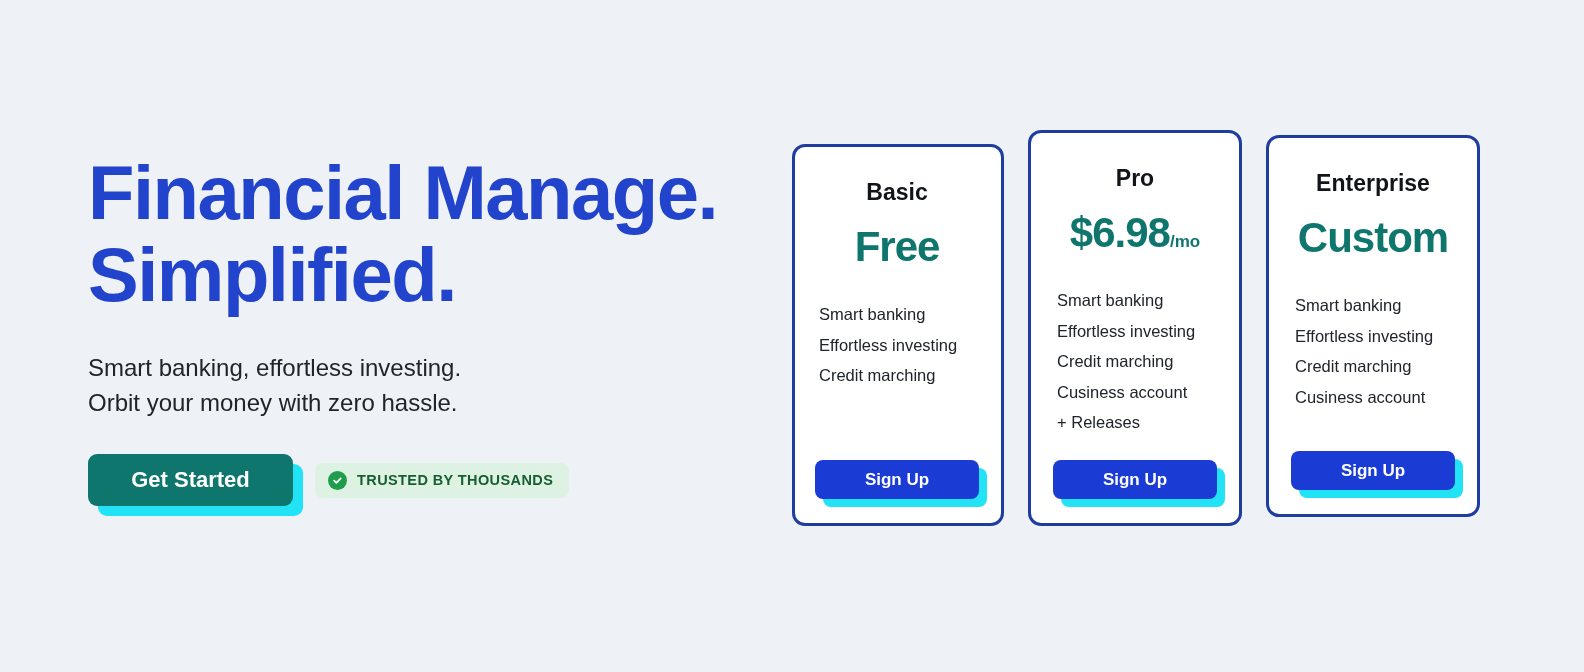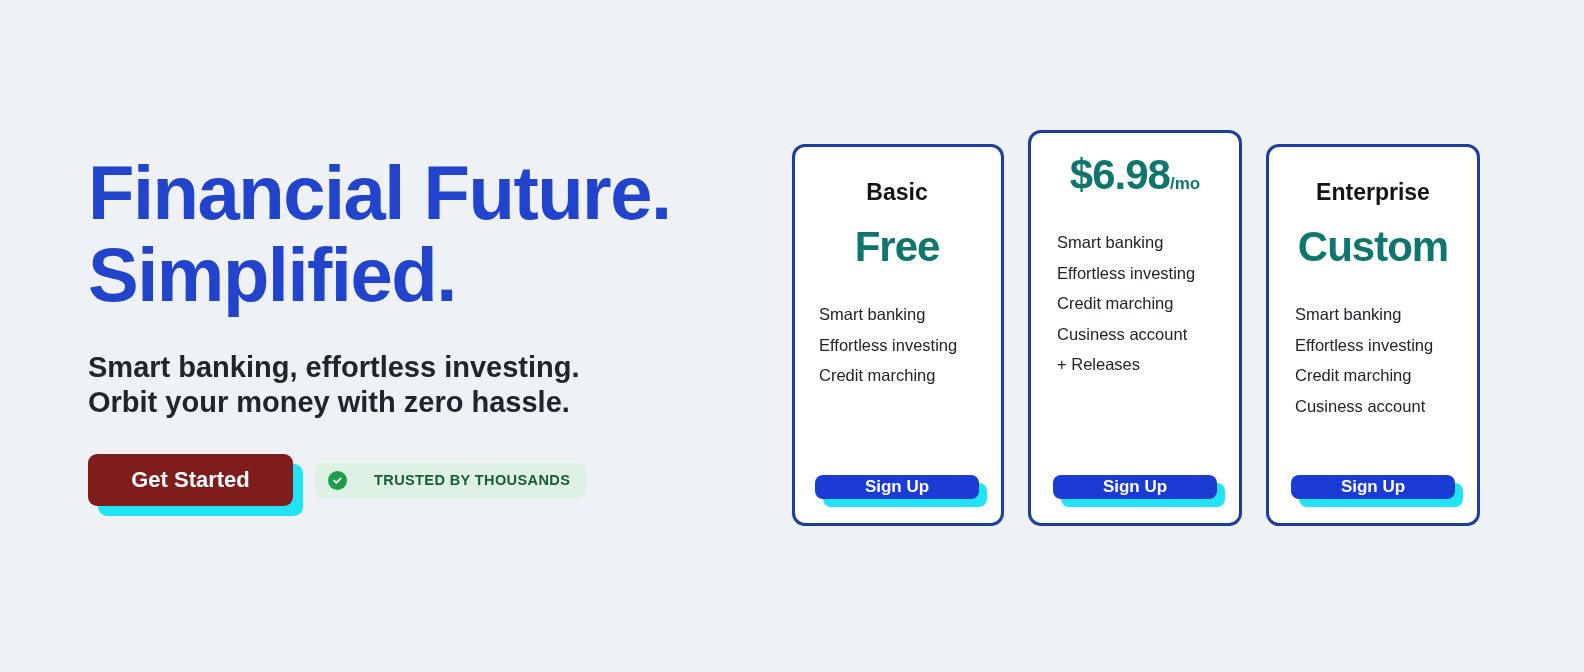--- a/index.html
+++ b/index.html
@@ -37,24 +37,24 @@
     color: #2244cc;
     letter-spacing: -1.5px;
   }
   .hero-title .line {
     display: block;
     white-space: nowrap;
   }
   .hero-sub {
     margin: 0;
     padding-top: 34px;
-    font-size: 29px;
+    font-size: 24px;
     line-height: 35px;
     color: #20242b;
-    font-weight: bold;
+    font-weight: normal;
   }
   .hero-sub .line {
     display: block;
     white-space: nowrap;
   }
 
   .hero-actions {
     display: flex;
     align-items: center;
     gap: 22px;
@@ -75,37 +75,37 @@
     background: #21e3f5;
     border-radius: 9px;
     z-index: 0;
   }
   .btn-primary {
     position: relative;
     z-index: 1;
     display: inline-flex;
     align-items: center;
     justify-content: center;
-    background: #7f1d1d;
+    background: #0f766e;
     color: #ffffff;
     border: none;
     border-radius: 9px;
     font-family: "Liberation Sans", sans-serif;
     font-size: 22px;
     font-weight: bold;
     padding: 0 30px;
     height: 52px;
     min-width: 205px;
     cursor: pointer;
   }
 
   .trust-badge {
     display: inline-flex;
     align-items: center;
-    gap: 27px;
+    gap: 10px;
     background: #ddf2e3;
     border-radius: 8px;
     padding: 9px 16px 9px 13px;
     height: 17px;
   }
   .check-circle {
     width: 19px;
     height: 19px;
     border-radius: 50%;
     background: #1f9d4d;
@@ -136,21 +136,21 @@
     background: #ffffff;
     border: 3px solid #1f3da0;
     border-radius: 13px;
     display: flex;
     flex-direction: column;
     align-items: stretch;
     padding: 0 22px;
   }
   .card.basic     { left: 0px;   top: 14px; width: 212px; height: 382px; padding-left: 20px; }
   .card.pro       { left: 236px; top: 0px;  width: 214px; height: 396px; }
-  .card.enterprise{ left: 474px; top: 14px; width: 214px; height: 382px; }
+  .card.enterprise{ left: 474px; top: 5px; width: 214px; height: 382px; }
 
   .card-name {
     text-align: center;
     font-size: 23px;
     font-weight: bold;
     color: #111418;
     margin-top: 32px;
     line-height: 26px;
     white-space: nowrap;
   }
@@ -202,33 +202,33 @@
     z-index: 1;
     display: block;
     width: 100%;
     background: #1a3bd4;
     color: #ffffff;
     border: none;
     border-radius: 8px;
     font-family: "Liberation Sans", sans-serif;
     font-size: 17px;
     font-weight: bold;
-    height: 24px;
+    height: 39px;
     cursor: pointer;
   }
 </style>
 </head>
 <body>
 
 <div id="stage">
 
   <section class="hero">
 
     <h1 class="hero-title">
-      <span class="line">Financial Future.</span>
+      <span class="line">Financial Manage.</span>
       <span class="line">Simplified.</span>
     </h1>
 
     <p class="hero-sub">
       <span class="line">Smart banking, effortless investing.</span>
       <span class="line">Orbit your money with zero hassle.</span>
     </p>
 
     <div class="hero-actions">
 
@@ -259,20 +259,21 @@
         <li>Smart banking</li>
         <li>Effortless investing</li>
         <li>Credit marching</li>
       </ul>
       <div class="card-cta-wrap">
         <button class="btn-signup">Sign Up</button>
       </div>
     </div>
 
     <div class="card pro">
+      <div class="card-name">Pro</div>
       <div class="card-price">
         <span>$6.98</span><span class="period">/mo</span>
       </div>
       <ul class="feature-list">
         <li>Smart banking</li>
         <li>Effortless investing</li>
         <li>Credit marching</li>
         <li>Cusiness account</li>
         <li>+ Releases</li>
       </ul>

